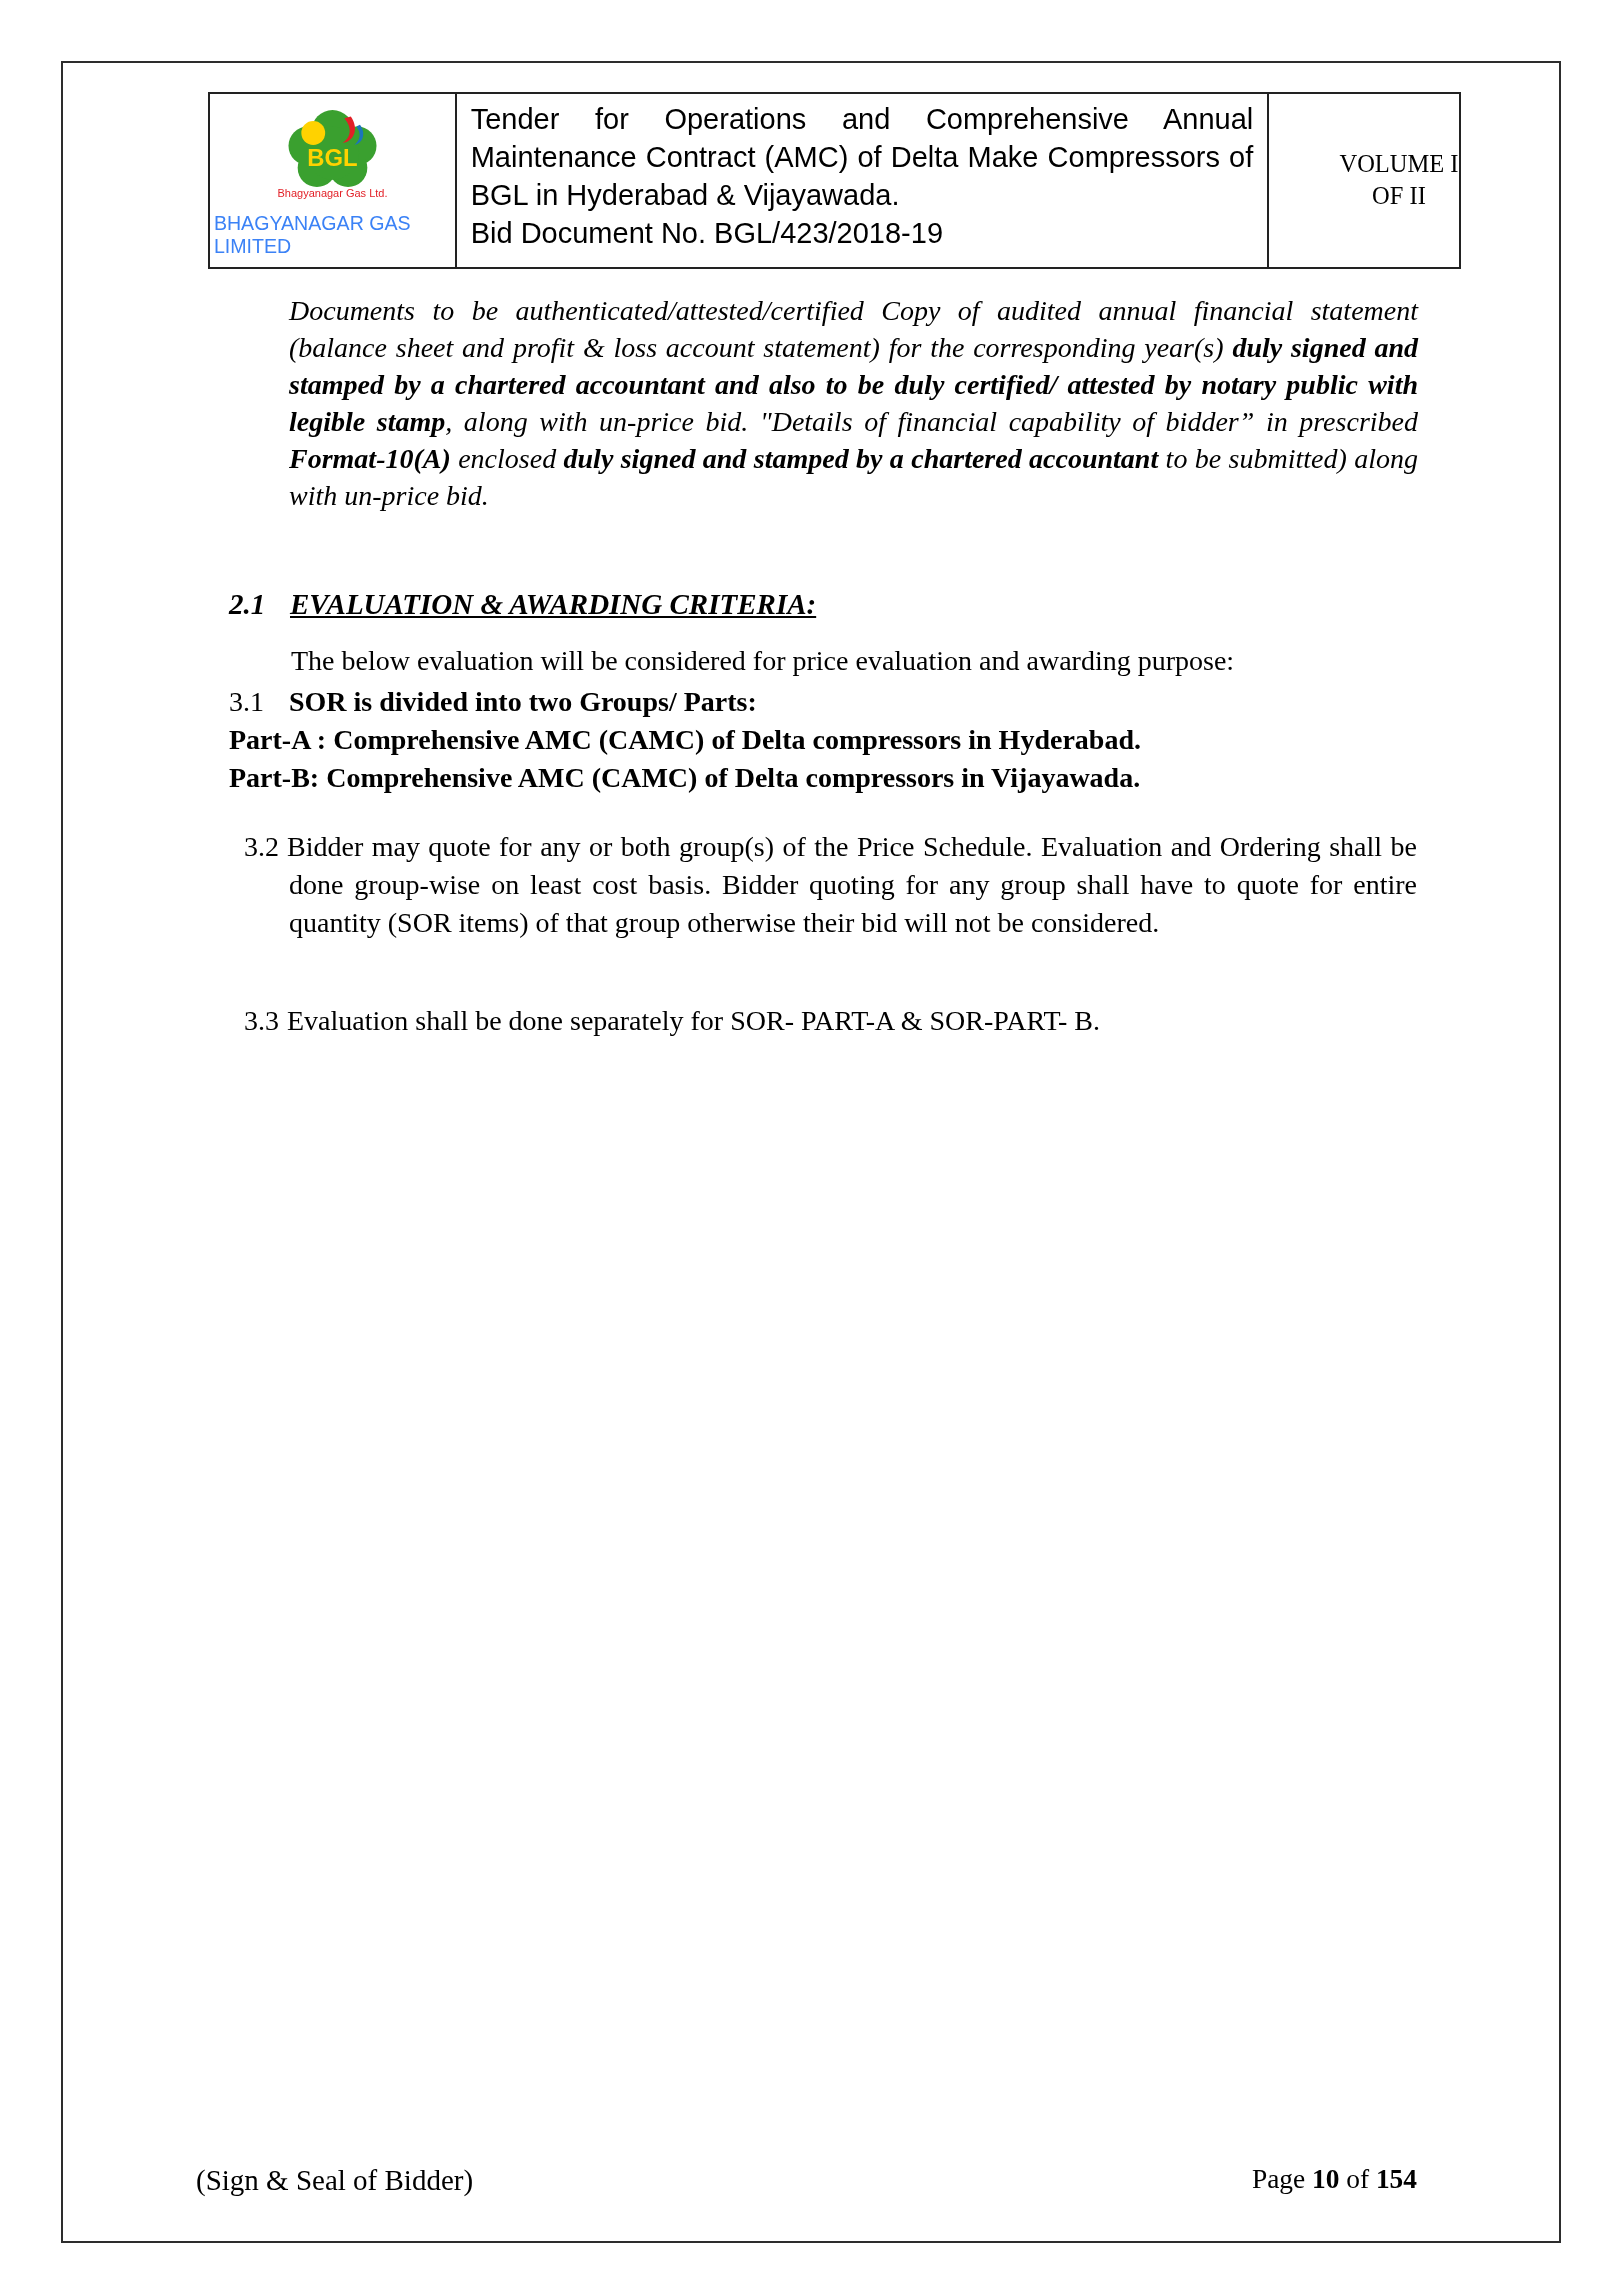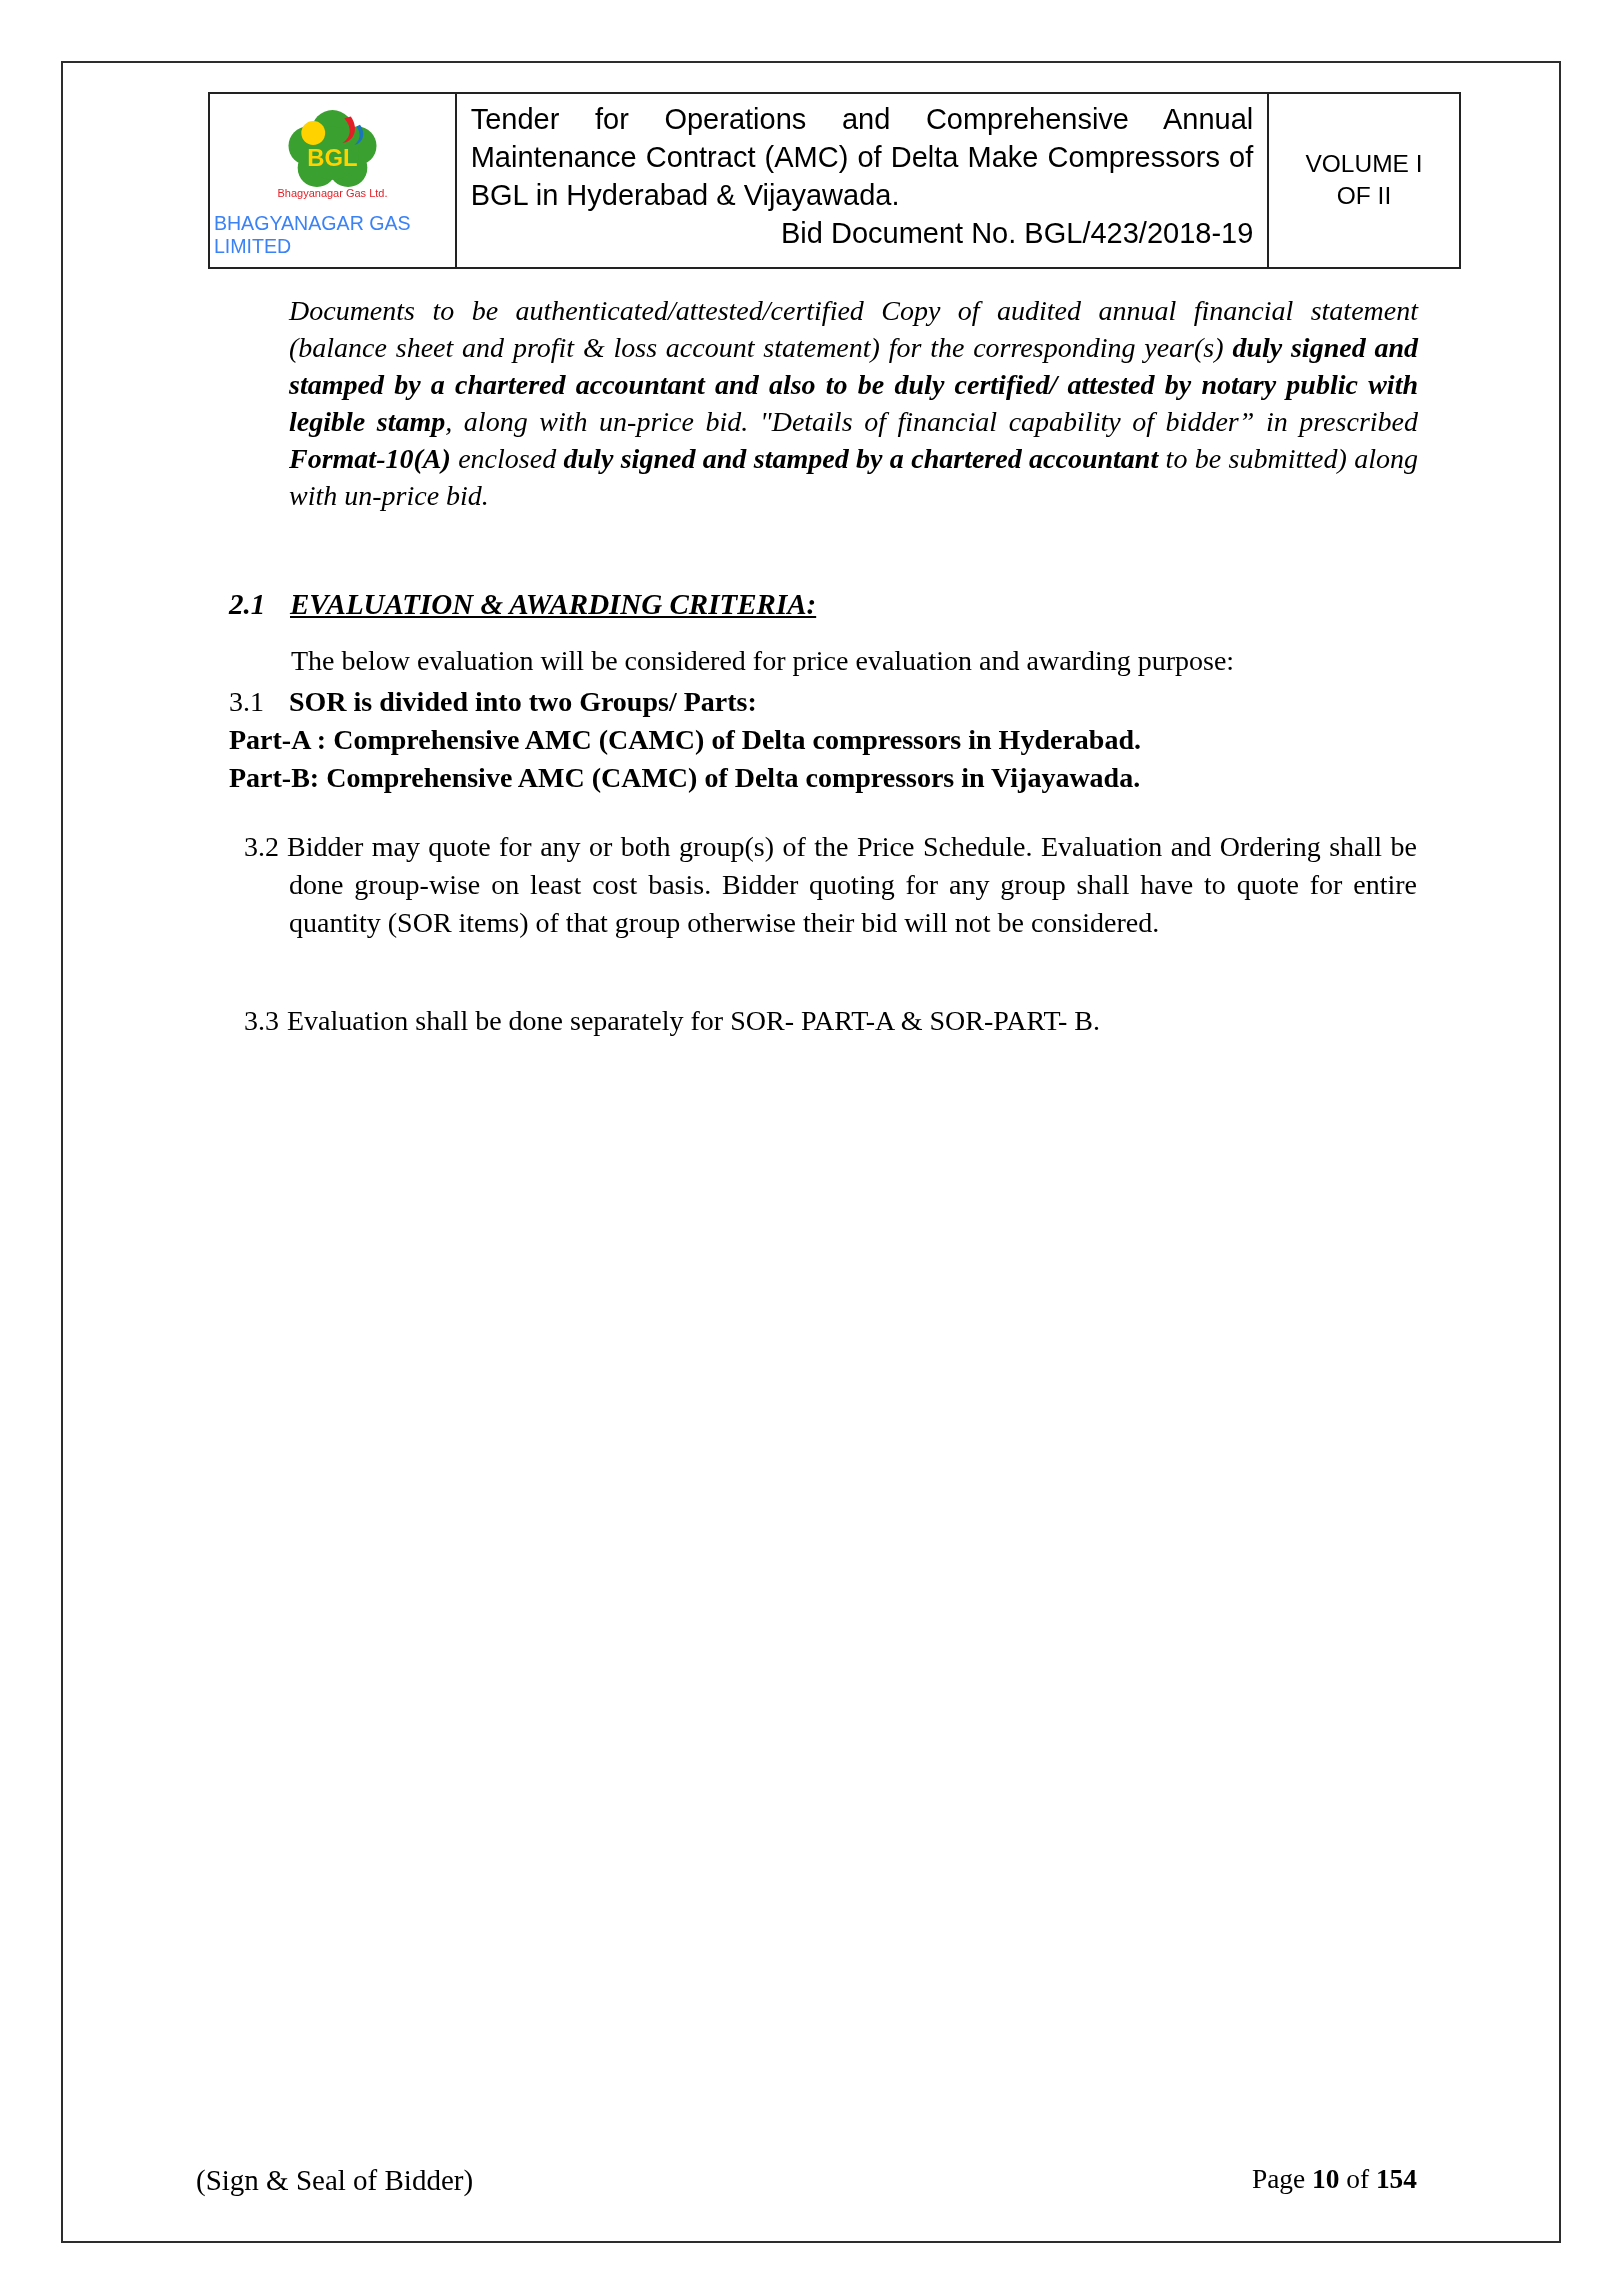--- a/index.html
+++ b/index.html
@@ -29,25 +29,25 @@
     padding: 5.9px 3.9px 7.8px;
     font-family: "Liberation Sans", sans-serif;
   }
   .logo-svg { width: 147px; height: 110px; display: block; }
   .org-name {
     font-size: 19.6px; line-height: 23.5px; text-align: left; margin-top: 2px;
     color: #3b82f6;
   }
   .title-cell { width: 812px; flex: none; padding: 5.9px 13.7px 7.8px; font-family: "Liberation Sans", sans-serif; }
   .doc-title { font-size: 29px; line-height: 38px; text-align: justify; }
-  .bid-no { font-size: 29px; line-height: 39px; text-align: right; }
+  .bid-no { font-size: 29px; line-height: 39px; text-align: left; }
   .volume-cell {
     width: 190px; flex: none;
     display: flex; flex-direction: column; align-items: center; justify-content: center;
-    font-family: Liberation Sans, sans-serif; font-size: 24.5px; line-height: 32px;
+    font-family: Liberation Serif, serif; font-size: 24.5px; line-height: 32px; margin-left: 35px;
   }
 
   
   .intro-para {
     position: absolute; left: 289px; top: 292px; width: 1129px;
     font-size: 28px; line-height: 37px; text-align: justify;
   }
   .seg.italic { font-style: italic; }
   .seg.bold-italic { font-style: italic; font-weight: 700; }
 

